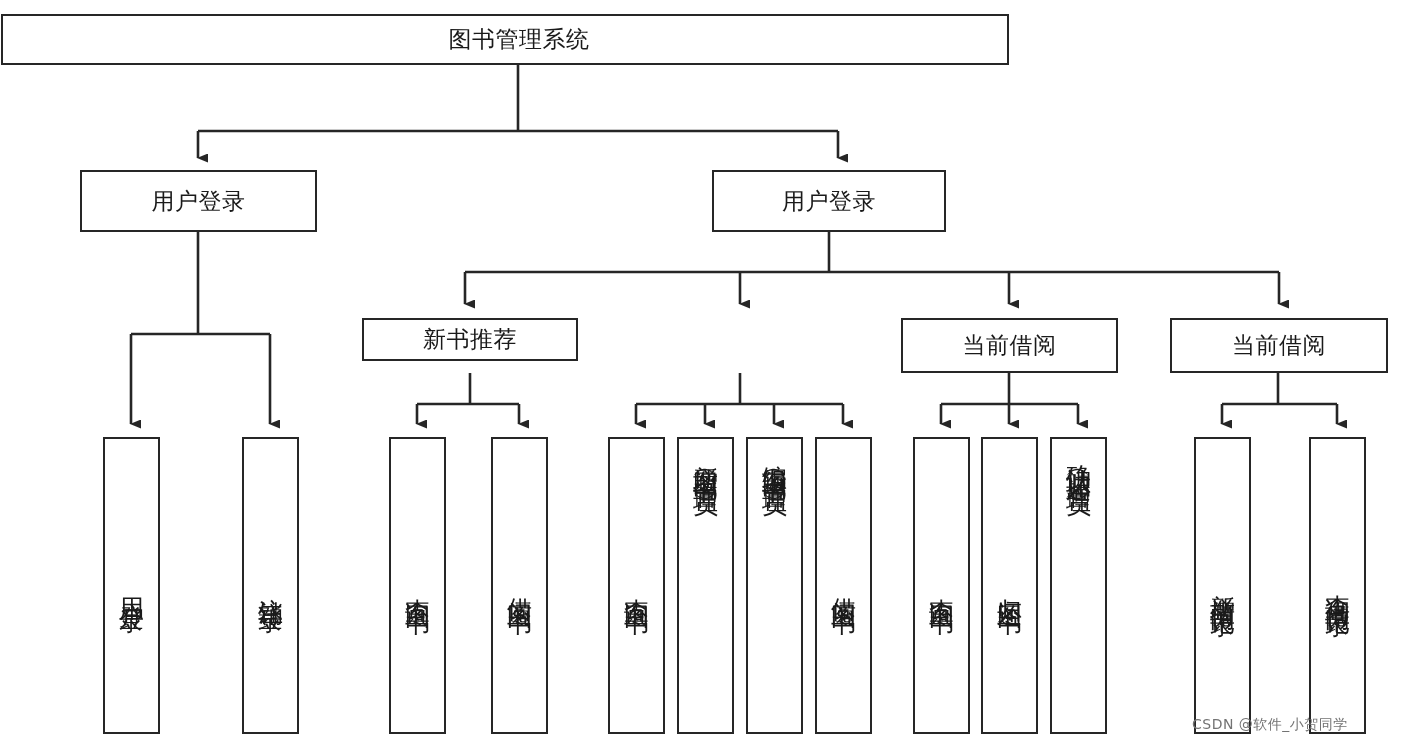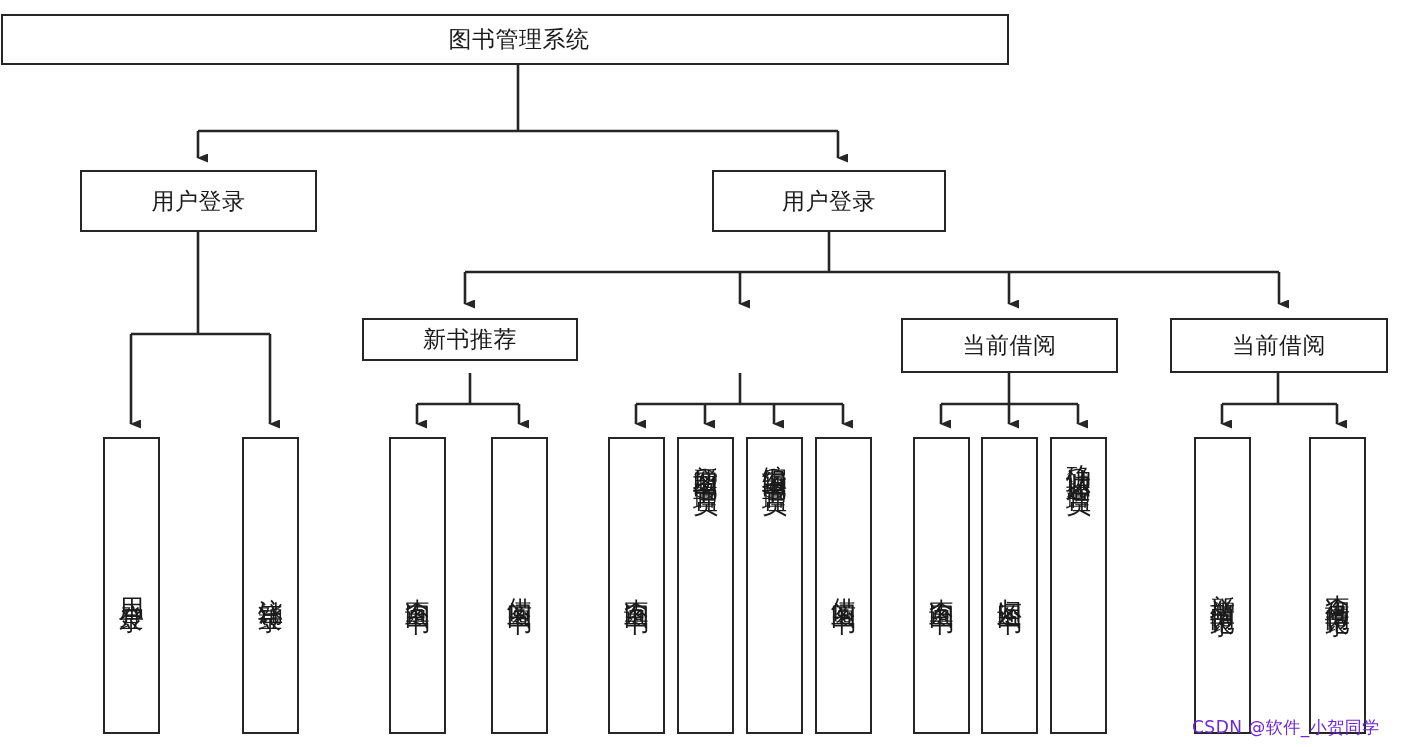--- a/index.html
+++ b/index.html
@@ -53,22 +53,22 @@
     line-height: 1;
   }
   .node.vert.anchor-top .label {
     margin-top: 6px;
   }
   .node.vert.anchor-mid {
     align-items: center;
   }
   .watermark {
     position: absolute;
-    color: #6d28d9;
-    font-size: 17px;
+    color: #737373;
+    font-size: 14px;
     letter-spacing: 0.5px;
     white-space: nowrap;
     user-select: none;
   }
 </style>
 </head>
 <body>
 
 <div id="canvas">
 

